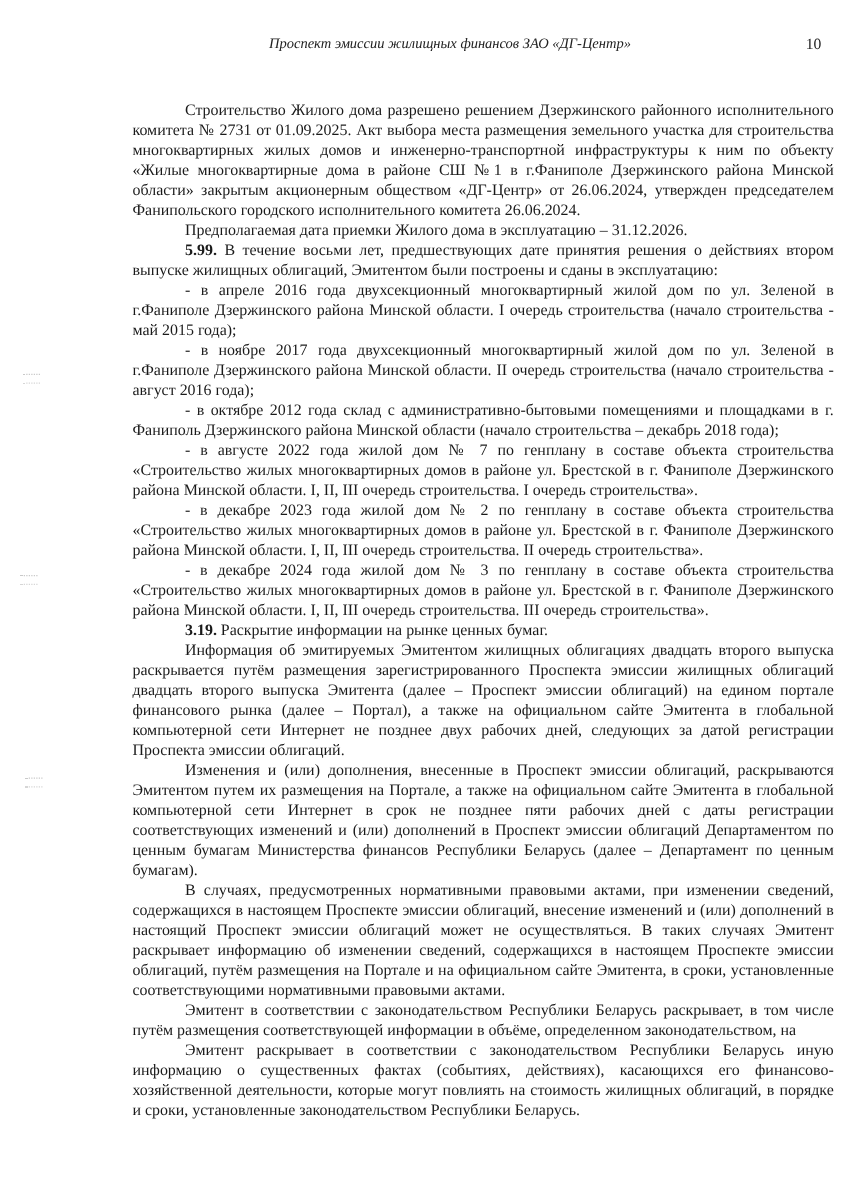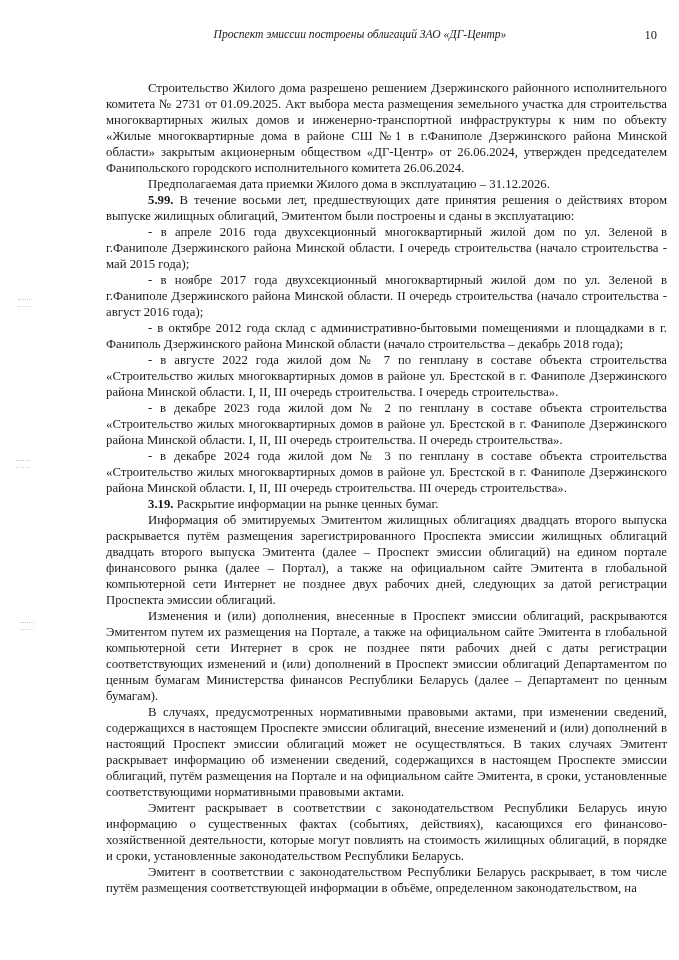--- a/index.html
+++ b/index.html
@@ -24,21 +24,21 @@
   .margin-mark {
     position: absolute; width: 14px; height: 6px;
     border-top: 1px dotted #c9c9c9; border-bottom: 1px dotted #d6d6d6;
   }
 </style>
 </head>
 <body>
 
 <div class="page">
   <div class="header">
-    <span class="title">Проспект эмиссии построены облигаций ЗАО «ДГ-Центр»</span>
+    <span class="title">Проспект эмиссии жилищных финансов ЗАО «ДГ-Центр»</span>
     <span class="pagenum">10</span>
   </div>
 
   <div class="margin-mark" style="left:18px; top:299px;"></div>
   <div class="margin-mark" style="left:16px; top:460px;"></div>
   <div class="margin-mark" style="left:20px; top:622px;"></div>
 
   <div class="body">
     <p class="p"><span>Строительство Жилого дома разрешено решением Дзержинского районного исполнительного комитета № 2731 от 01.09.2025. Акт выбора места размещения земельного участка для строительства многоквартирных жилых домов и инженерно-транспортной инфраструктуры к ним по объекту «Жилые многоквартирные дома в районе СШ №1 в г.Фаниполе Дзержинского района Минской области» закрытым акционерным обществом «ДГ-Центр» от 26.06.2024, утвержден председателем Фанипольского городского исполнительного комитета 26.06.2024.</span></p>
     <p class="p"><span>Предполагаемая дата приемки Жилого дома в эксплуатацию – 31.12.2026.</span></p>
@@ -46,16 +46,16 @@
     <p class="p"><span>- в апреле 2016 года двухсекционный многоквартирный жилой дом по ул. Зеленой в г.Фаниполе Дзержинского района Минской области. I очередь строительства (начало строительства - май 2015 года);</span></p>
     <p class="p"><span>- в ноябре 2017 года двухсекционный многоквартирный жилой дом по ул. Зеленой в г.Фаниполе Дзержинского района Минской области. II очередь строительства (начало строительства - август 2016 года);</span></p>
     <p class="p"><span>- в октябре 2012 года склад с административно-бытовыми помещениями и площадками в г. Фаниполь Дзержинского района Минской области (начало строительства – декабрь 2018 года);</span></p>
     <p class="p"><span>- в августе 2022 года жилой дом № 7 по генплану в составе объекта строительства «Строительство жилых многоквартирных домов в районе ул. Брестской в г. Фаниполе Дзержинского района Минской области. I, II, III очередь строительства. I очередь строительства».</span></p>
     <p class="p"><span>- в декабре 2023 года жилой дом № 2 по генплану в составе объекта строительства «Строительство жилых многоквартирных домов в районе ул. Брестской в г. Фаниполе Дзержинского района Минской области. I, II, III очередь строительства. II очередь строительства».</span></p>
     <p class="p"><span>- в декабре 2024 года жилой дом № 3 по генплану в составе объекта строительства «Строительство жилых многоквартирных домов в районе ул. Брестской в г. Фаниполе Дзержинского района Минской области. I, II, III очередь строительства.   III очередь строительства».</span></p>
     <p class="p"><b>3.19.</b><span> Раскрытие информации на рынке ценных бумаг.</span></p>
     <p class="p"><span>Информация об эмитируемых Эмитентом жилищных облигациях двадцать второго выпуска раскрывается путём размещения зарегистрированного Проспекта эмиссии жилищных облигаций двадцать второго выпуска Эмитента (далее – Проспект эмиссии облигаций) на едином портале финансового рынка (далее – Портал), а также на официальном сайте Эмитента в глобальной компьютерной сети Интернет не позднее двух рабочих дней, следующих за датой регистрации Проспекта эмиссии облигаций.</span></p>
     <p class="p"><span>Изменения и (или) дополнения, внесенные в Проспект эмиссии облигаций, раскрываются Эмитентом путем их размещения на Портале, а также на официальном сайте Эмитента в глобальной компьютерной сети Интернет в срок не позднее пяти рабочих дней с даты регистрации соответствующих изменений и (или) дополнений в Проспект эмиссии облигаций Департаментом по ценным бумагам Министерства финансов Республики Беларусь (далее – Департамент по ценным бумагам).</span></p>
     <p class="p"><span>В случаях, предусмотренных нормативными правовыми актами, при изменении сведений, содержащихся в настоящем Проспекте эмиссии облигаций, внесение изменений и (или) дополнений в настоящий Проспект эмиссии облигаций может не осуществляться. В таких случаях Эмитент раскрывает информацию об изменении сведений, содержащихся в настоящем Проспекте эмиссии облигаций, путём размещения на Портале и на официальном сайте Эмитента, в сроки, установленные соответствующими нормативными правовыми актами.</span></p>
+    <p class="p"><span>Эмитент в соответствии с законодательством Республики Беларусь раскрывает, в том числе путём размещения соответствующей информации в объёме, определенном законодательством, на</span></p>
     <p class="p"><span>Эмитент раскрывает в соответствии с законодательством Республики Беларусь иную информацию о существенных фактах (событиях, действиях), касающихся его финансово-хозяйственной деятельности, которые могут повлиять на стоимость жилищных облигаций, в порядке и сроки, установленные законодательством Республики Беларусь.</span></p>
-    <p class="p"><span>Эмитент в соответствии с законодательством Республики Беларусь раскрывает, в том числе путём размещения соответствующей информации в объёме, определенном законодательством, на</span></p>
   </div>
 </div>
 
 </body></html>

